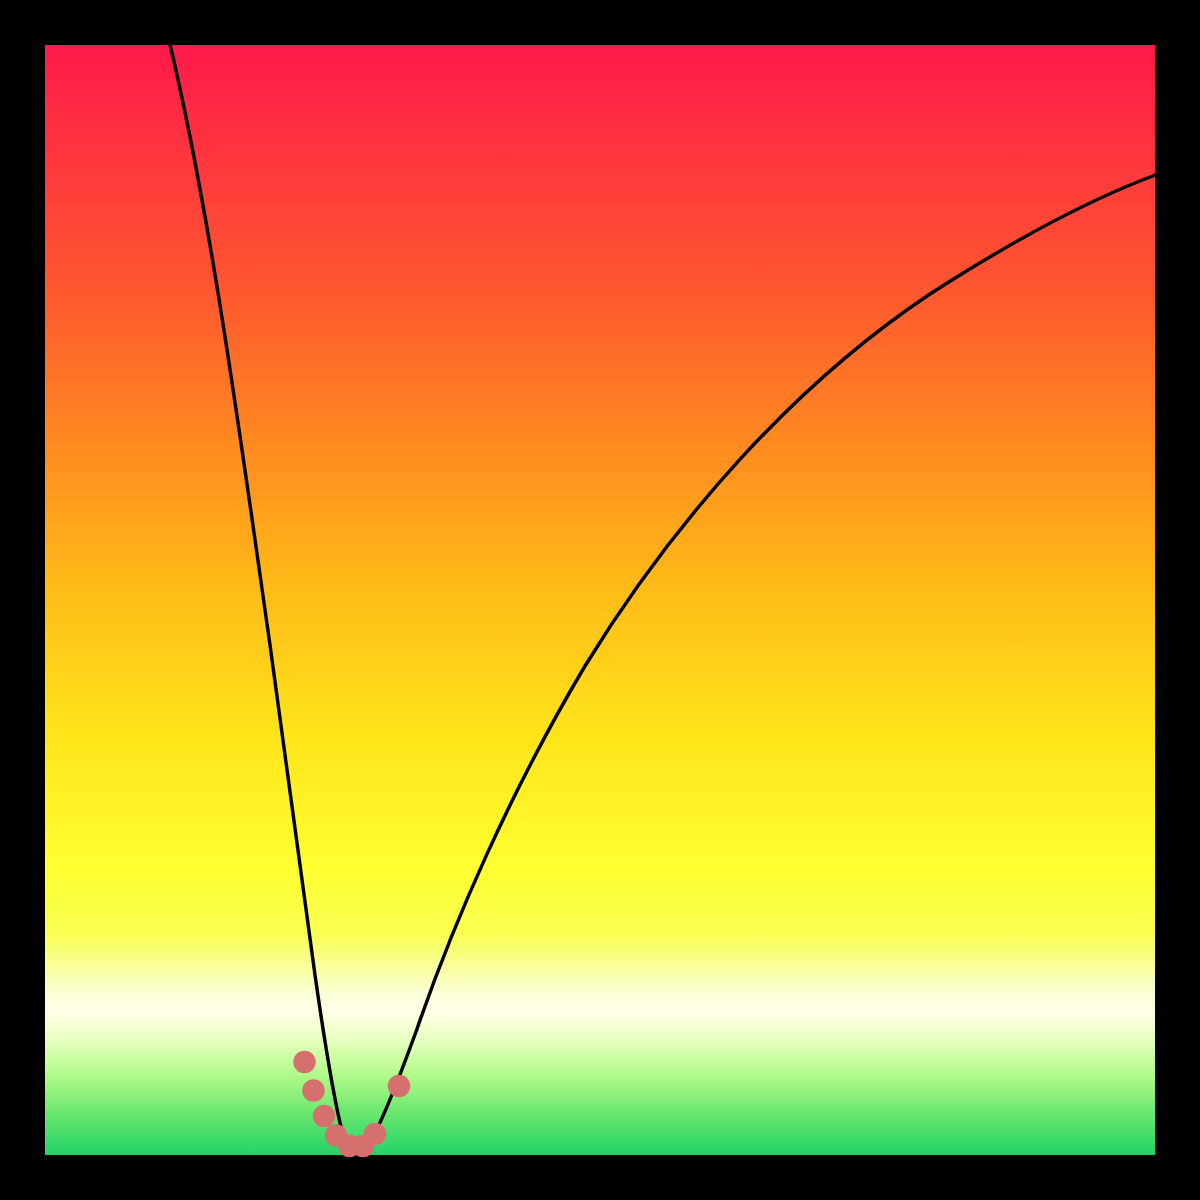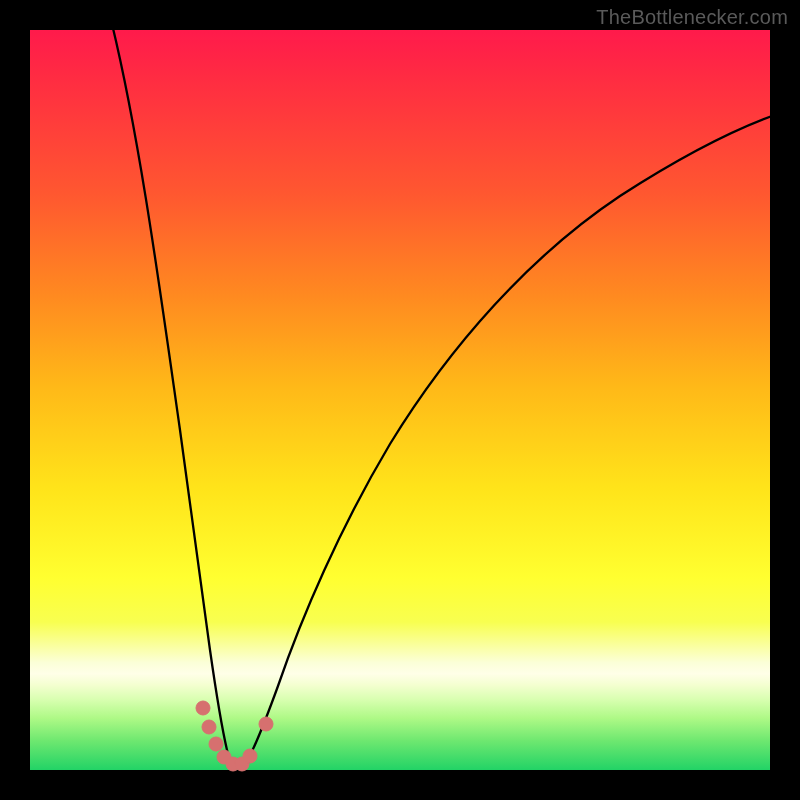--- a/index.html
+++ b/index.html
@@ -69,21 +69,20 @@
   }
   .bead {
     fill: #d6706f;
     stroke: #d6706f;
   }
 </style>
 </head>
 <body>
 
 <div class="stage">
-  <div class="watermark">TheBottlenecker.com</div>
 
   <div class="plot-area">
     <svg class="curve-layer" viewBox="0 0 740 740">
 
       <path class="curve" d="M 82 -6
                C 110 110, 130 260, 150 400
                C 162 490, 172 560, 180 620
                C 186 662, 191 694, 197 720
                C 199 729, 201 733, 204 735"></path>
 

